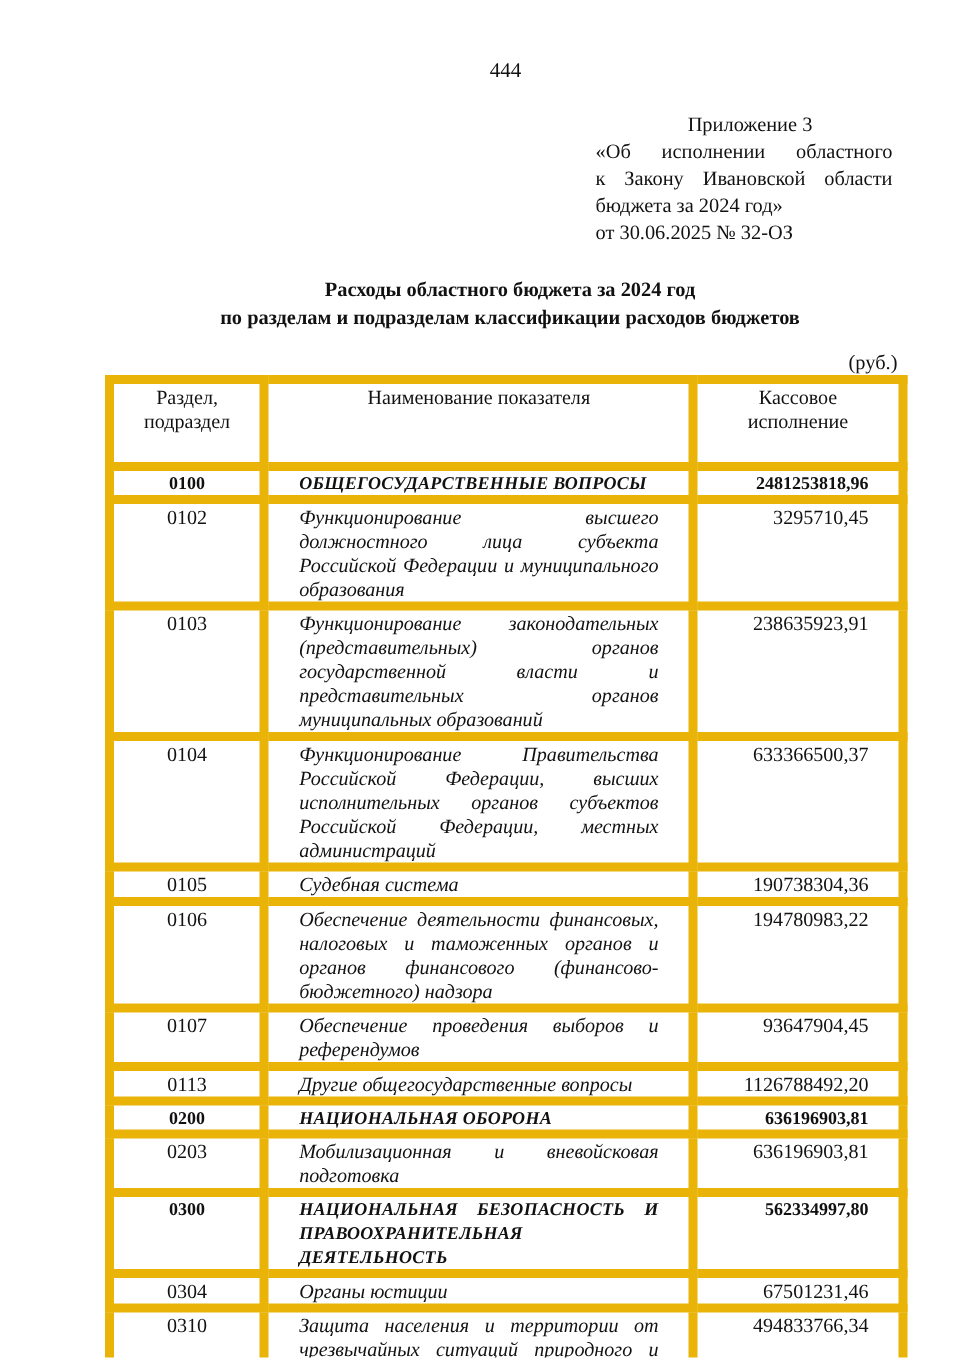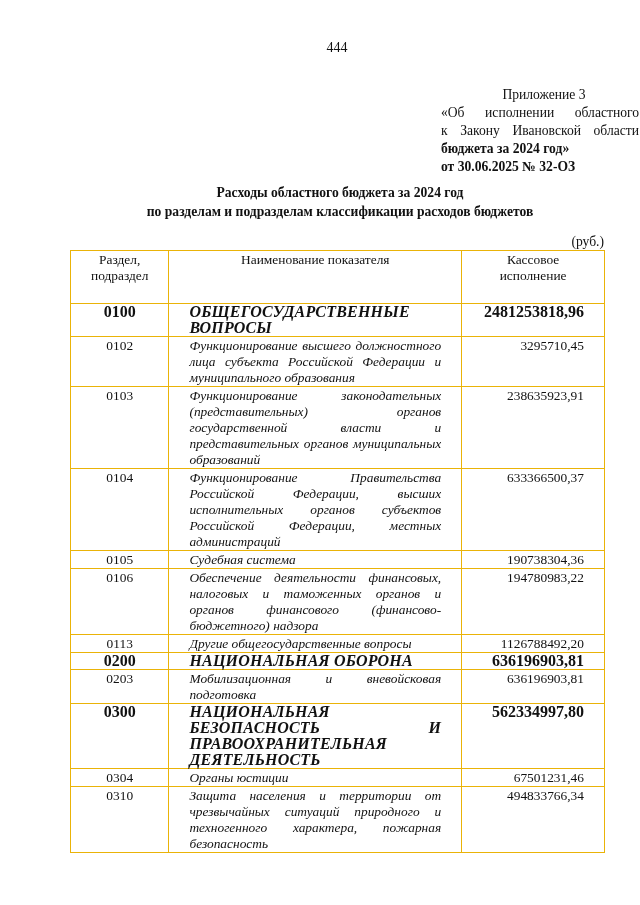--- a/index.html
+++ b/index.html
@@ -1,35 +1,35 @@
 <!DOCTYPE html>
 <html><head>
 <meta charset="utf-8">
 <style>
   html, body { margin: 0; padding: 0; background: #ffffff; }
   body { width: 640px; height: 905px; position: relative; overflow: hidden;
          font-family: "Liberation Serif", serif; color: #111; }
   .page-number { position: absolute; top: 40px; left: 0; width: 640px; text-align: center;
                  font-size: 14px; padding-left: 34px; box-sizing: border-box; }
-  .appendix { position: absolute; top: 86px; left: 397px; width: 198px; font-size: 13.6px; line-height: 18px; margin-left: 44px; }
+  .appendix { position: absolute; top: 74px; left: 397px; width: 198px; font-size: 13.6px; line-height: 18px; }
   .appendix .line { display: block; text-align: justify; text-align-last: justify; white-space: nowrap; }
   .appendix .line.first { text-align: center; text-align-last: center; padding-left: 8px; }
-  .appendix .line.left { text-align: left; text-align-last: left; font-weight: bold; }
+  .appendix .line.left { text-align: left; text-align-last: left; }
   .doc-title { position: absolute; top: 183px; left: 60px; width: 560px; text-align: center;
                font-weight: bold; font-size: 13.6px; line-height: 19px; }
-  .unit { position: absolute; top: 234px; left: 560px; width: 44px; text-align: right; font-size: 13.6px; }
+  .unit { position: absolute; top: 234px; left: 560px; width: 44px; text-align: center; font-size: 13.6px; }
   table.budget { position: absolute; top: 250px; left: 70px; width: 535px; border-collapse: collapse;
                  font-size: 13.4px; line-height: 16px; }
-  table.budget td, table.budget th { border: 1px solid #eab308; vertical-align: top; padding: 0 20px; }
+  table.budget td, table.budget th { border: 6px solid #eab308; vertical-align: top; padding: 0 20px; }
   table.budget th { font-weight: normal; text-align: center; height: 51px; padding-top: 1px; }
   col.c1 { width: 78px; } col.c2 { width: 313px; } col.c3 { width: 144px; }
   td.code { text-align: center; }
   td.name { text-align: justify; text-align-last: left; font-style: italic; }
   td.amount { text-align: right; }
-  tr.section td { font-weight: bold; font-size: 16px; }
+  tr.section td { font-weight: bold; font-size: 12px; }
   tr.section td.name { letter-spacing: 0.2px; }
   tr.row td { padding-top: 1px; padding-bottom: 0; }
 </style>
 </head>
 <body>
 
 <div class="page-number">444</div>
 
 <div class="appendix">
   <span class="line first">Приложение 3</span>
@@ -84,20 +84,25 @@
         <td class="code">0105</td>
         <td class="name">Судебная система</td>
         <td class="amount">190738304,36</td>
       </tr>
       <tr class="row">
         <td class="code">0106</td>
         <td class="name">Обеспечение деятельности финансовых, налоговых и таможенных органов и органов финансового (финансово-бюджетного) надзора</td>
         <td class="amount">194780983,22</td>
       </tr>
       <tr class="row">
+        <td class="code">0107</td>
+        <td class="name">Обеспечение проведения выборов и референдумов</td>
+        <td class="amount">93647904,45</td>
+      </tr>
+      <tr class="row">
         <td class="code">0113</td>
         <td class="name">Другие общегосударственные вопросы</td>
         <td class="amount">1126788492,20</td>
       </tr>
       <tr class="section">
         <td class="code">0200</td>
         <td class="name">НАЦИОНАЛЬНАЯ ОБОРОНА</td>
         <td class="amount">636196903,81</td>
       </tr>
       <tr class="row">

